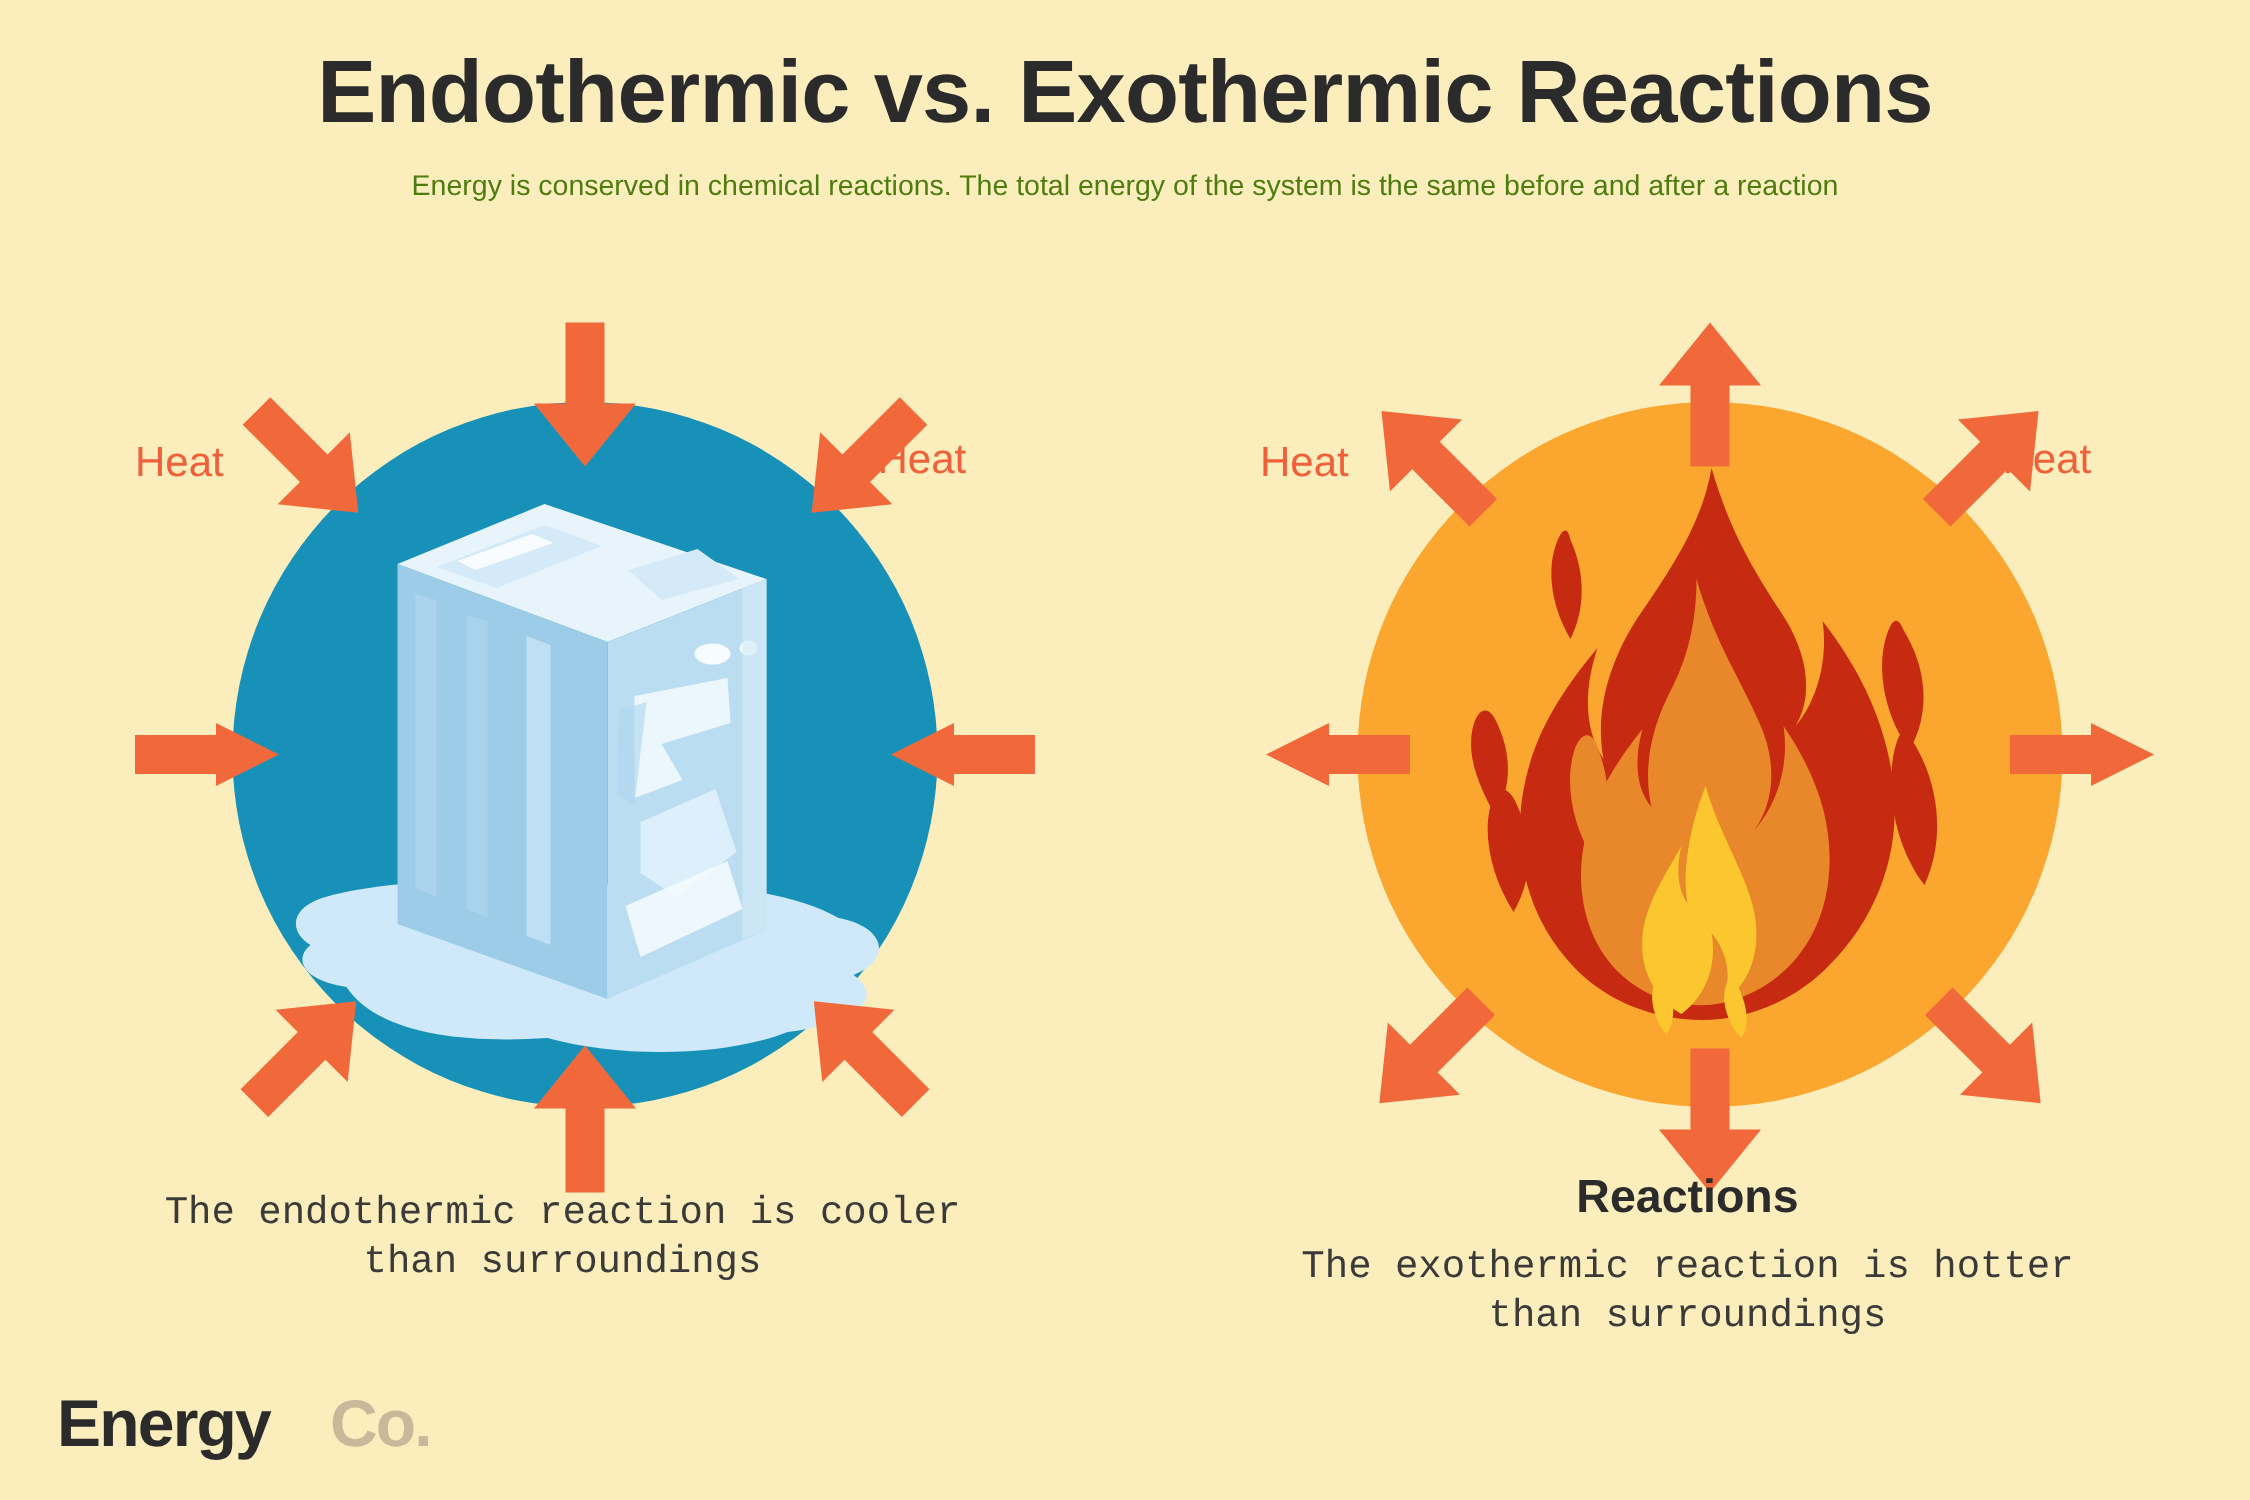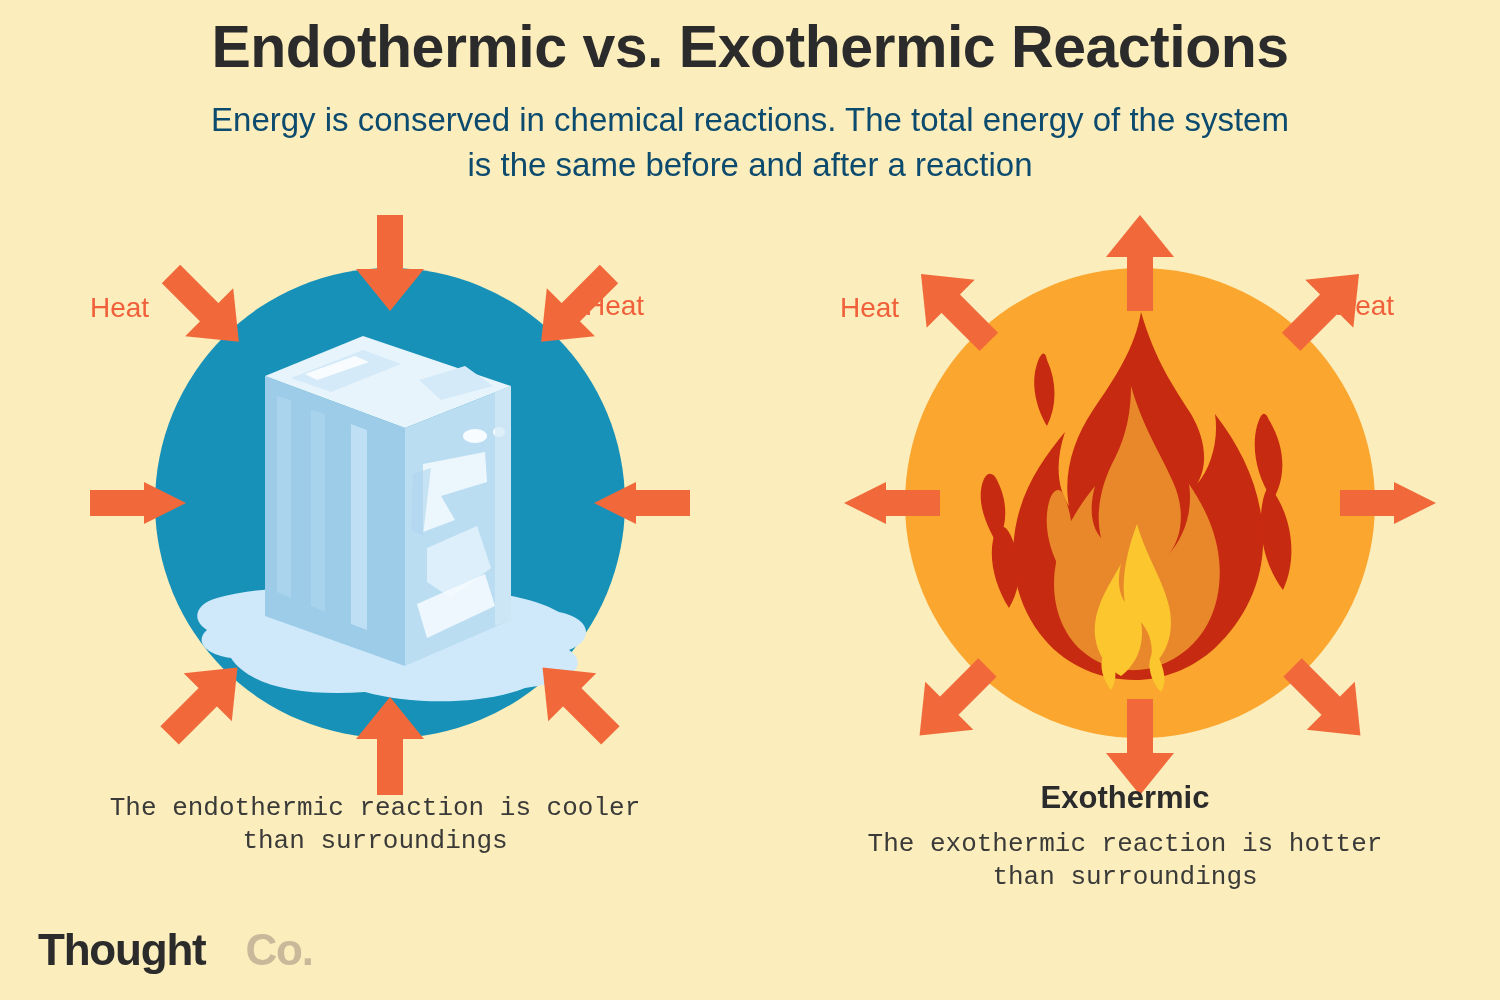--- a/index.html
+++ b/index.html
@@ -24,35 +24,35 @@
 
   
   .header {
     position: absolute;
     top: 0; left: 0;
     width: 1500px;
     text-align: center;
   }
   .title {
     margin: 0;
-    padding-top: 16px;
+    padding-top: 30px;
     font-size: 59px;
     font-weight: bold;
     color: #2B2B2B;
     letter-spacing: -0.5px;
     line-height: 1.08;
     font-family: "Liberation Sans", sans-serif;
   }
   .subtitle {
     margin: 0 auto;
     padding-top: 18px;
     width: 1110px;
-    font-size: 33px;
+    font-size: 19px;
     font-weight: normal;
-    color: #0c4a6e;
+    color: #4d7c0f;
     line-height: 1.36;
     font-family: "Liberation Sans", sans-serif;
   }
 
   
   .panel {
     position: absolute;
     top: 205px;
     width: 750px;
     height: 600px;
@@ -350,21 +350,21 @@
         </g>
       </g>
     </svg>
   </div>
 
   <div class="caption caption-left">
     <p class="caption-body">The endothermic reaction is cooler than surroundings</p>
   </div>
 
   <div class="caption caption-right">
-    <h2 class="caption-title">Exothermic</h2>
+    <h2 class="caption-title">Reactions</h2>
     <p class="caption-body">The exothermic reaction is hotter than surroundings</p>
   </div>
 
   <div class="logo">
-    <span class="logo-thought">Thought</span><span class="logo-co">Co.</span>
+    <span class="logo-thought">Energy</span><span class="logo-co">Co.</span>
   </div>
 
 </div>
 
 </body></html>

